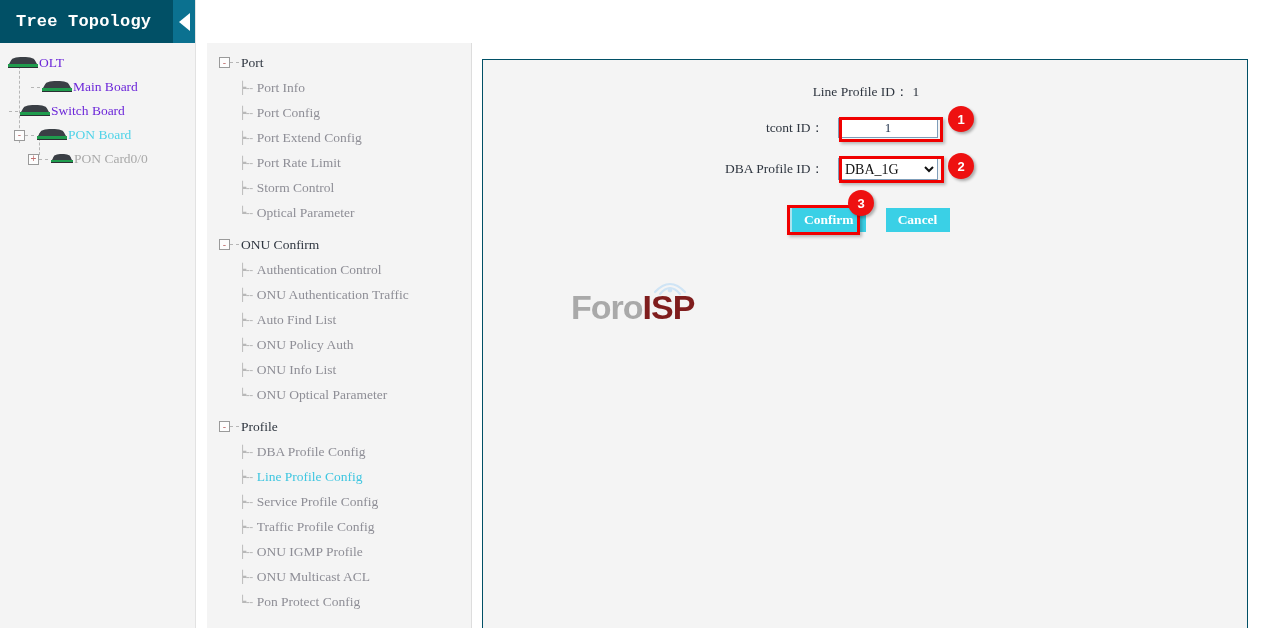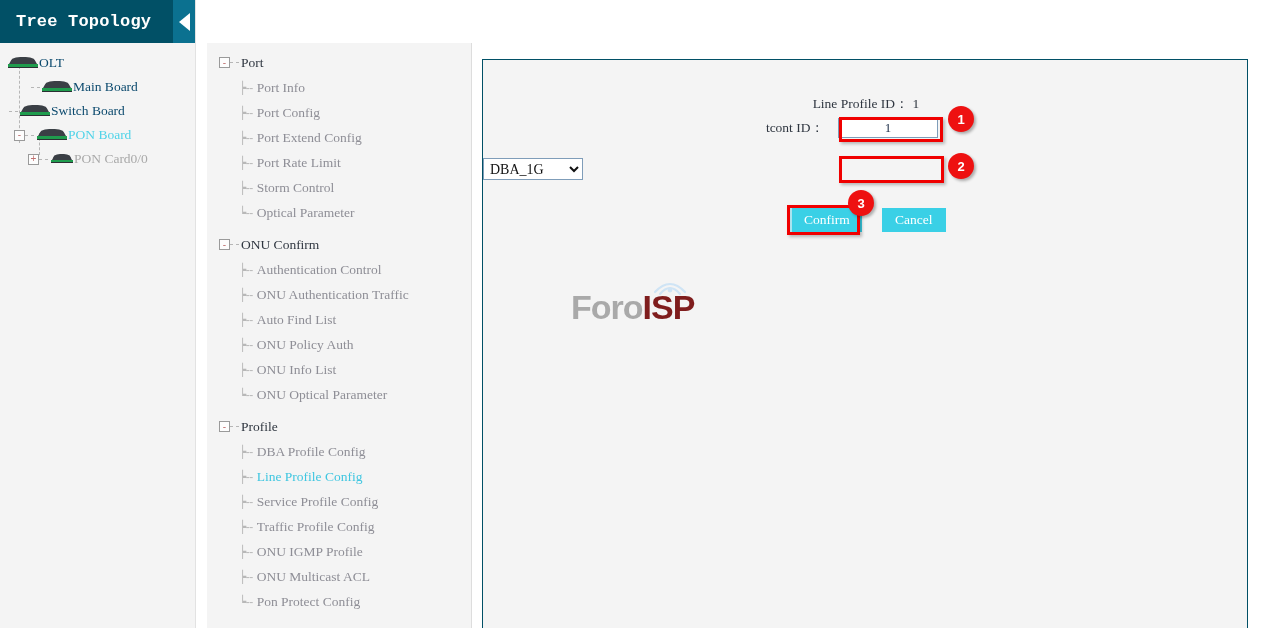--- a/index.html
+++ b/index.html
@@ -69,21 +69,21 @@
 
   .tnode {
     position: relative;
     display: flex;
     align-items: center;
     height: 24px;
     font-size: 13px;
     white-space: nowrap;
   }
   .tnode .label {
-    color: #0c4a6e;
+    color: #6d28d9;
     font-family: "Liberation Serif", serif;
     font-size: 13.5px;
   }
   .tnode .label.sel { color: #4fd3e8; }
   .tnode .label.dim { color: #a9a9a9; }
 
   
   .dev {
     position: relative;
     width: 30px; height: 12px;
@@ -206,21 +206,21 @@
   .flabel {
     text-align: right;
     font-size: 13.5px;
     color: #2f3640;
     font-family: "Liberation Serif", serif;
     white-space: nowrap;
   }
 
   #row-lineprofile {
     position: absolute;
-    left: 0; top: 34px;
+    left: 0; top: 22px;
     width: 766px;
     text-align: center;
   }
   #row-lineprofile .v { margin-left: 4px; }
 
   #row-tcont {
     position: absolute;
     left: 0; top: 58px;
     width: 766px;
     display: flex;
@@ -294,20 +294,21 @@
   .btn {
     height: 24px;
     min-width: 64px;
     background: #3ad0e6;
     color: #ffffff;
     border: none;
     font-size: 13.5px;
     font-family: "Liberation Serif", serif;
     cursor: pointer;
     padding: 0 12px;
+    font-weight: bold;
   }
   #confirm-btn { border-left: 4px solid #a9e4ef; }
 
   
   #watermark {
     position: absolute;
     left: 88px; top: 230px;
     width: 140px;
     user-select: none;
   }
@@ -494,20 +495,21 @@
     <div id="row-lineprofile">
       <span class="flabel">Line Profile ID：</span><span class="flabel v">1</span>
     </div>
 
     <div id="row-tcont">
       <span class="flabel lbl-col">tcont ID：</span>
       <input id="tcont-input" type="text" value="1" style="">
     </div>
 
     <div id="row-dba">
+      <span class="flabel lbl-col">DBA Profile ID：</span>
       <select id="dba-select">
         <option>DBA_1G</option>
       </select>
     </div>
 
     <div id="row-buttons">
       <span class="lbl-col" style="width:305px;"></span>
       <button class="btn" id="confirm-btn">Confirm</button>
       <span style="width:20px; display:inline-block;"></span>
       <button class="btn" id="cancel-btn">Cancel</button>

